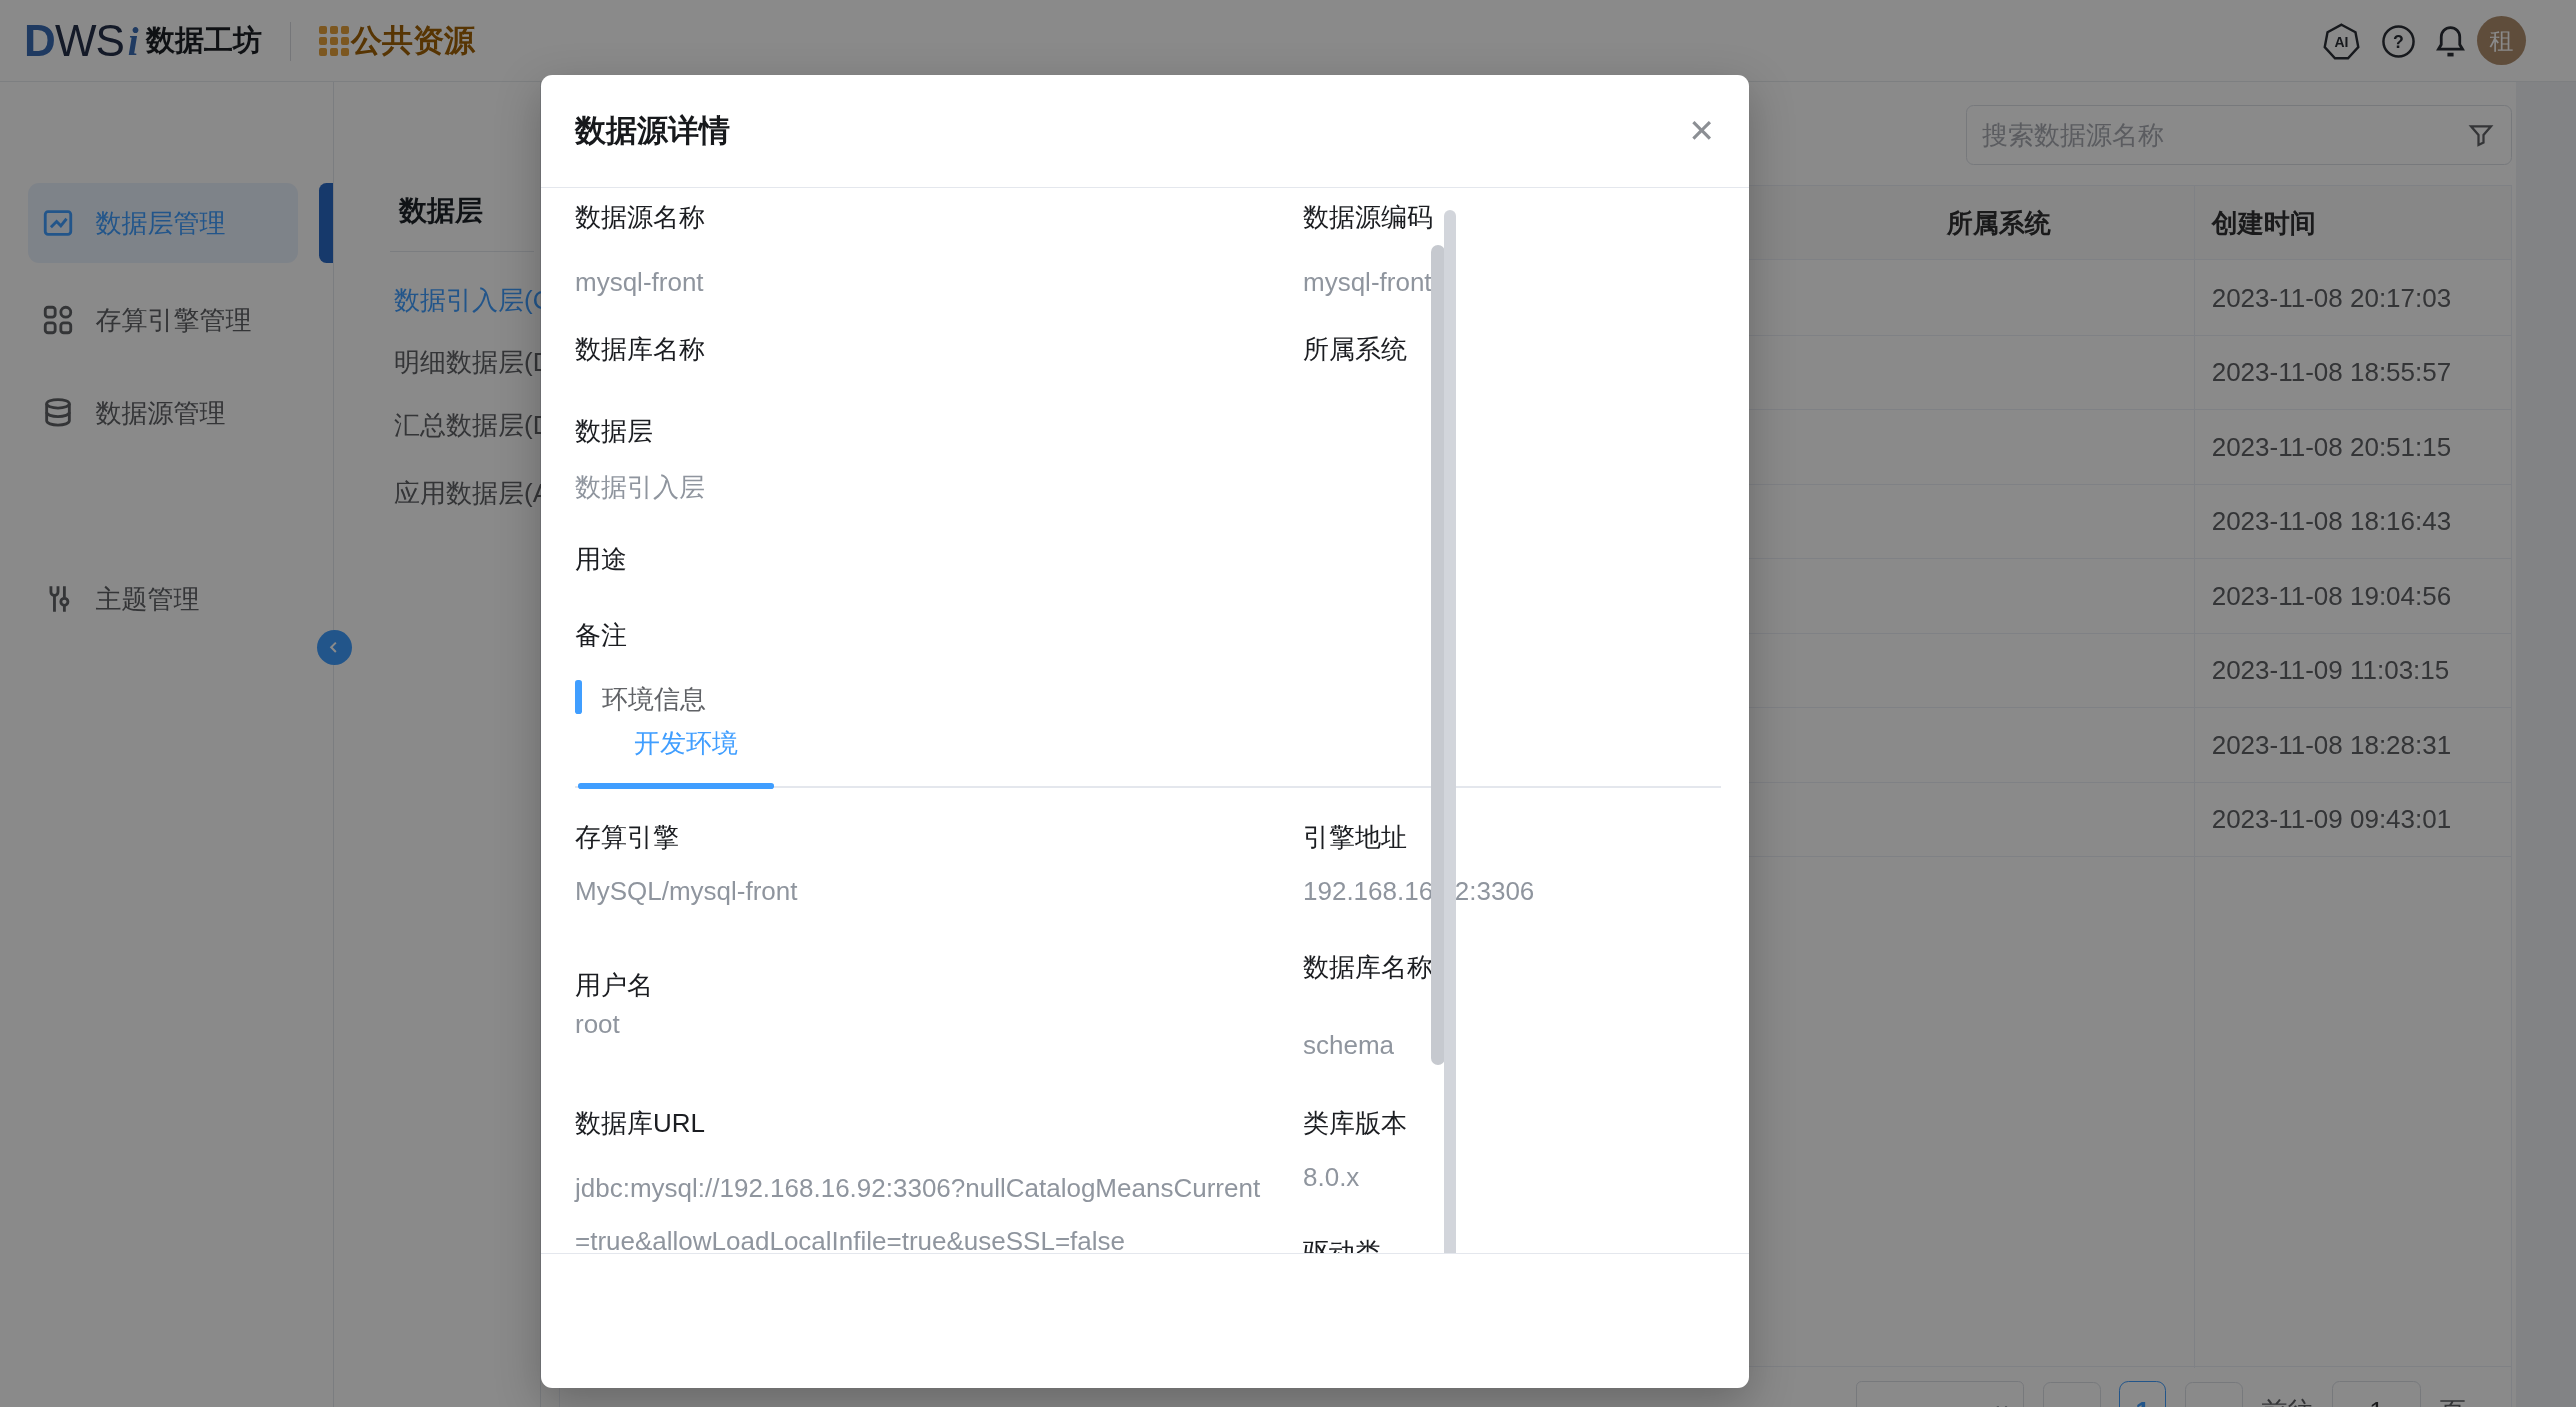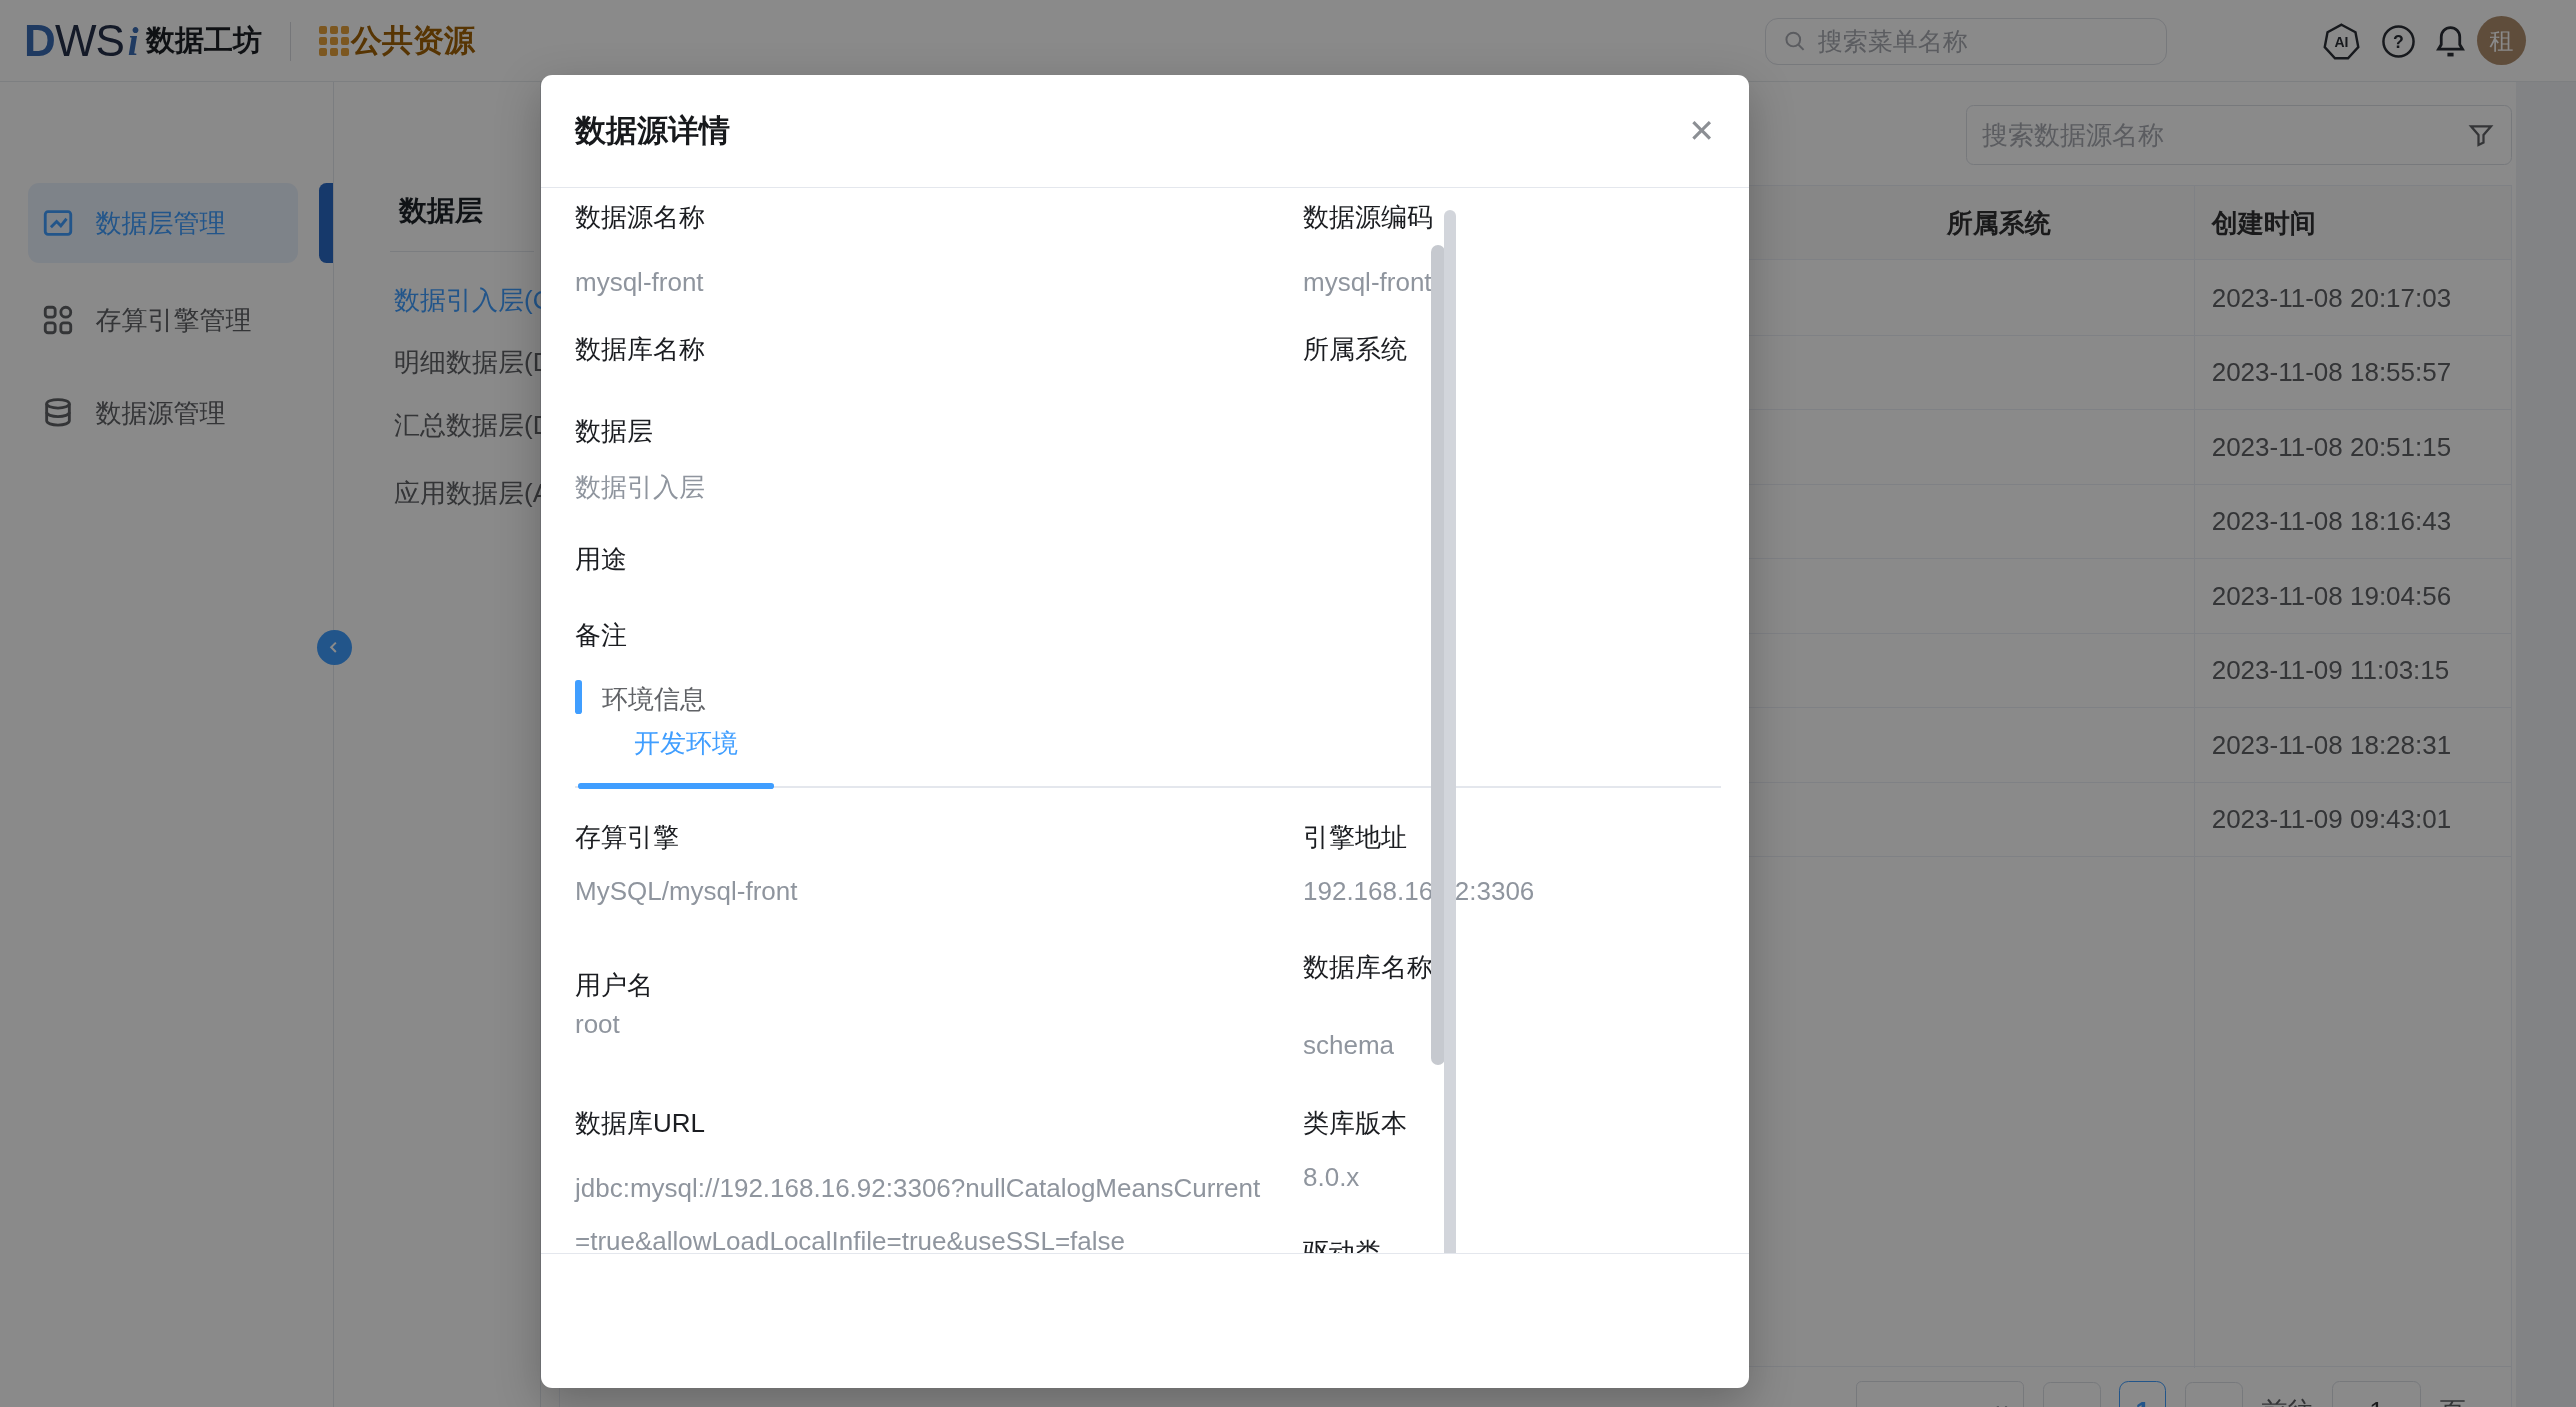--- a/index.html
+++ b/index.html
@@ -93,27 +93,20 @@
         <span></span>
         <span></span>
         <span></span>
         <span></span>
         <span></span>
         <span></span>
     </span>
     <span class="app-title">公共资源</span>
   </div>
 
-  <div class="top-search">
-    <svg width="26" height="26" viewBox="0 0 24 24" fill="none" stroke="#a8abb2" stroke-width="2">
-        <circle cx="10.5" cy="10.5" r="7"></circle>
-        <line x1="15.8" y1="15.8" x2="21" y2="21"></line>
-      </svg>
-    <input placeholder="搜索菜单名称" style="">
-  </div>
 
   <div class="top-ic" style="left:2320px;">
     <svg width="41" height="41" viewBox="0 0 44 44" fill="none" stroke="#2b2f36" stroke-width="2.6">
       <polygon points="22,4 37,12 40,28 29,40 15,40 4,28 7,12"></polygon>
       <text x="22" y="28" text-anchor="middle" font-size="15" font-weight="700" fill="#2b2f36" stroke="none">AI</text>
     </svg>
   </div>
   <div class="top-ic" style="left:2377px;">
     <svg width="39" height="39" viewBox="0 0 44 44" fill="none" stroke="#2b2f36" stroke-width="2.8">
       <circle cx="22" cy="22" r="17"></circle>
@@ -148,20 +141,30 @@
       </svg>
     <span>存算引擎管理</span>
   </div>
   <div class="side-item" style="top:291px;">
     <svg class="ic" viewBox="0 0 24 24" fill="none" stroke="#606266" stroke-width="2">
         <ellipse cx="12" cy="5.5" rx="8" ry="3"></ellipse>
         <path d="M4 5.5 v6 c0 1.7 3.6 3 8 3 s8-1.3 8-3 v-6"></path>
         <path d="M4 11.5 v6 c0 1.7 3.6 3 8 3 s8-1.3 8-3 v-6"></path>
       </svg>
     <span>数据源管理</span>
+  </div>
+  <div class="side-item" style="top:477px;">
+    <svg class="ic" viewBox="0 0 24 24" fill="none" stroke="#606266" stroke-width="2">
+        <path d="M7 3 v4 a2.5 2.5 0 0 0 5 0 V3"></path>
+        <line x1="9.5" y1="9.5" x2="9.5" y2="21"></line>
+        <path d="M16.5 3 l0 8"></path>
+        <circle cx="16.5" cy="14" r="2.5"></circle>
+        <line x1="16.5" y1="16.5" x2="16.5" y2="21"></line>
+      </svg>
+    <span>主题管理</span>
   </div>
   <div class="active-bar"></div>
 </aside>
 <div class="collapse-btn">
   <svg width="18.6" height="18.6" viewBox="0 0 24 24" fill="none" stroke="#fff" stroke-width="2.6">
       <polyline points="14,6 8,12 14,18"></polyline>
     </svg>
 </div>
 
 <section class="layer-panel">

